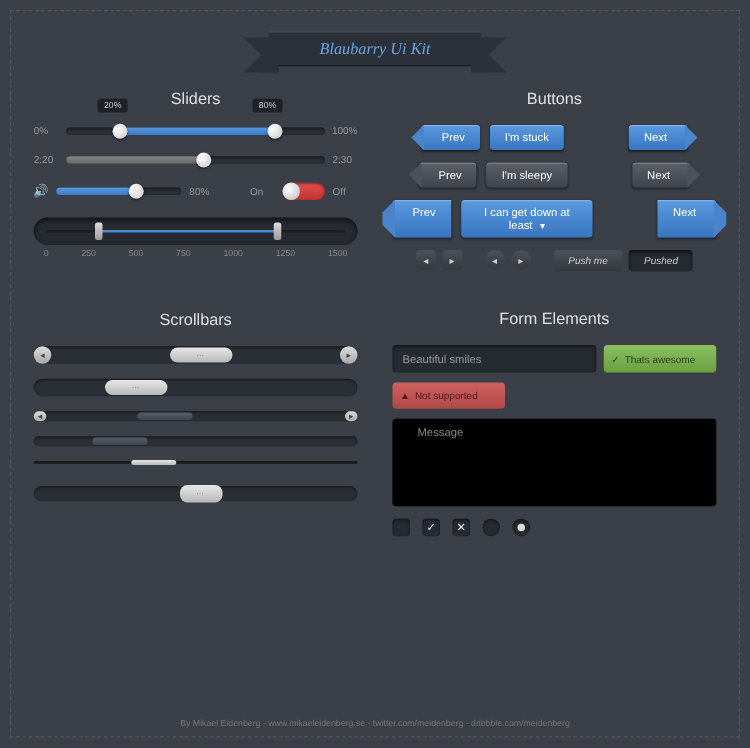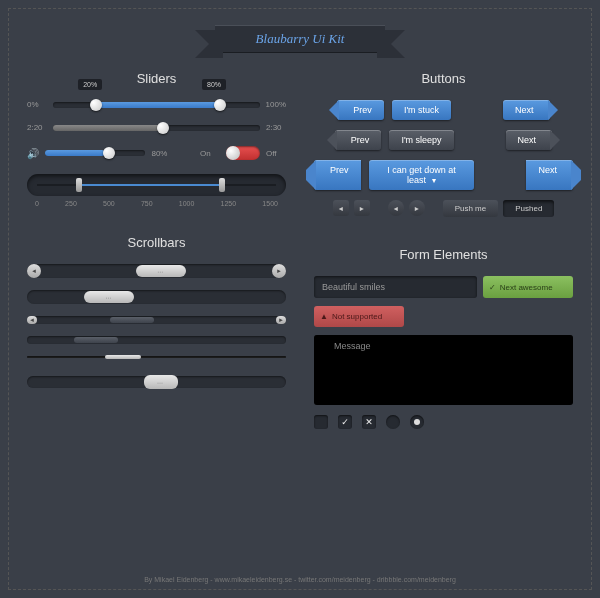--- a/index.html
+++ b/index.html
@@ -118,21 +118,21 @@
 .nav-btn {
   width: 16px; height: 16px; border-radius: 3px;
   background: linear-gradient(#4c515a,#34383f);
   display: inline-flex; align-items: center; justify-content: center;
   font-size: 8px; color: #ccc;
 }
 .nav-btn.round { border-radius: 50%; }
 .push-btn {
   padding: 4px 12px; font-size: 8px;
   background: linear-gradient(#4c515a,#34383f);
-  border-radius: 3px; color: #ccc;
+  border-radius: 3px; color: #ccc; font-style: italic;
 }
 .push-btn.active { background: #262a31; box-shadow: inset 0 2px 3px rgba(0,0,0,.6); }
 
 .sb { height: 14px; background: #2a2e35; border-radius: 7px; margin-bottom: 12px; position: relative; box-shadow: inset 0 1px 2px rgba(0,0,0,.5); display: flex; align-items: center; }
 .sb-arrow { width: 14px; height: 14px; background: linear-gradient(#ddd,#aaa); border-radius: 7px; font-size: 7px; display: flex; align-items: center; justify-content: center; color: #444; }
 .sb-thumb { position: absolute; height: 12px; top: 1px; background: linear-gradient(#e8e8e8,#b8b8b8); border-radius: 6px; display: flex; align-items: center; justify-content: center; font-size: 6px; color: #777; letter-spacing: 1px; }
 .sb.thin { height: 8px; border-radius: 4px; }
 .sb.thin .sb-thumb { height: 6px; border-radius: 3px; }
 .sb.dark-thumb .sb-thumb { background: linear-gradient(#5a5f68,#3e434c); }
 .sb.line { height: 2px; background: #222; border-radius: 1px; margin-bottom: 18px; }
@@ -211,21 +211,21 @@
       <div class="range-ticks">
         <span>0</span>
           <span>250</span>
           <span>500</span>
           <span>750</span>
           <span>1000</span>
           <span>1250</span>
           <span>1500</span>
       </div>
 
-      <div class="section-title" style="margin-top:28px">Scrollbars</div>
+      <div class="section-title" style="margin-top:41px">Scrollbars</div>
 
       <div class="sb">
         <div class="sb-arrow">◂</div>
         <div class="sb-thumb" style="left:42%;width:50px">⋯</div>
         <div class="sb-arrow right-end">▸</div>
       </div>
       <div class="sb">
         <div class="sb-thumb" style="left:22%;width:50px">⋯</div>
       </div>
       <div class="sb thin dark-thumb">
@@ -272,21 +272,21 @@
         <div class="push-btn">Push me</div>
         <div class="push-btn active">Pushed</div>
       </div>
 
       <div class="section-title" style="margin-top:30px">Form Elements</div>
 
       <div class="input-row">
         <div class="text-input">Beautiful smiles</div>
         <div class="status-btn ok">
             <span>✓</span>
-            <span>Next awesome</span>
+            <span>Thats awesome</span>
           </div>
       </div>
       <div class="input-row">
         <div class="status-btn err">
             <span>▲</span>
             <span>Not supported</span>
           </div>
       </div>
       <div class="textarea">Message</div>
       <div class="checks">

